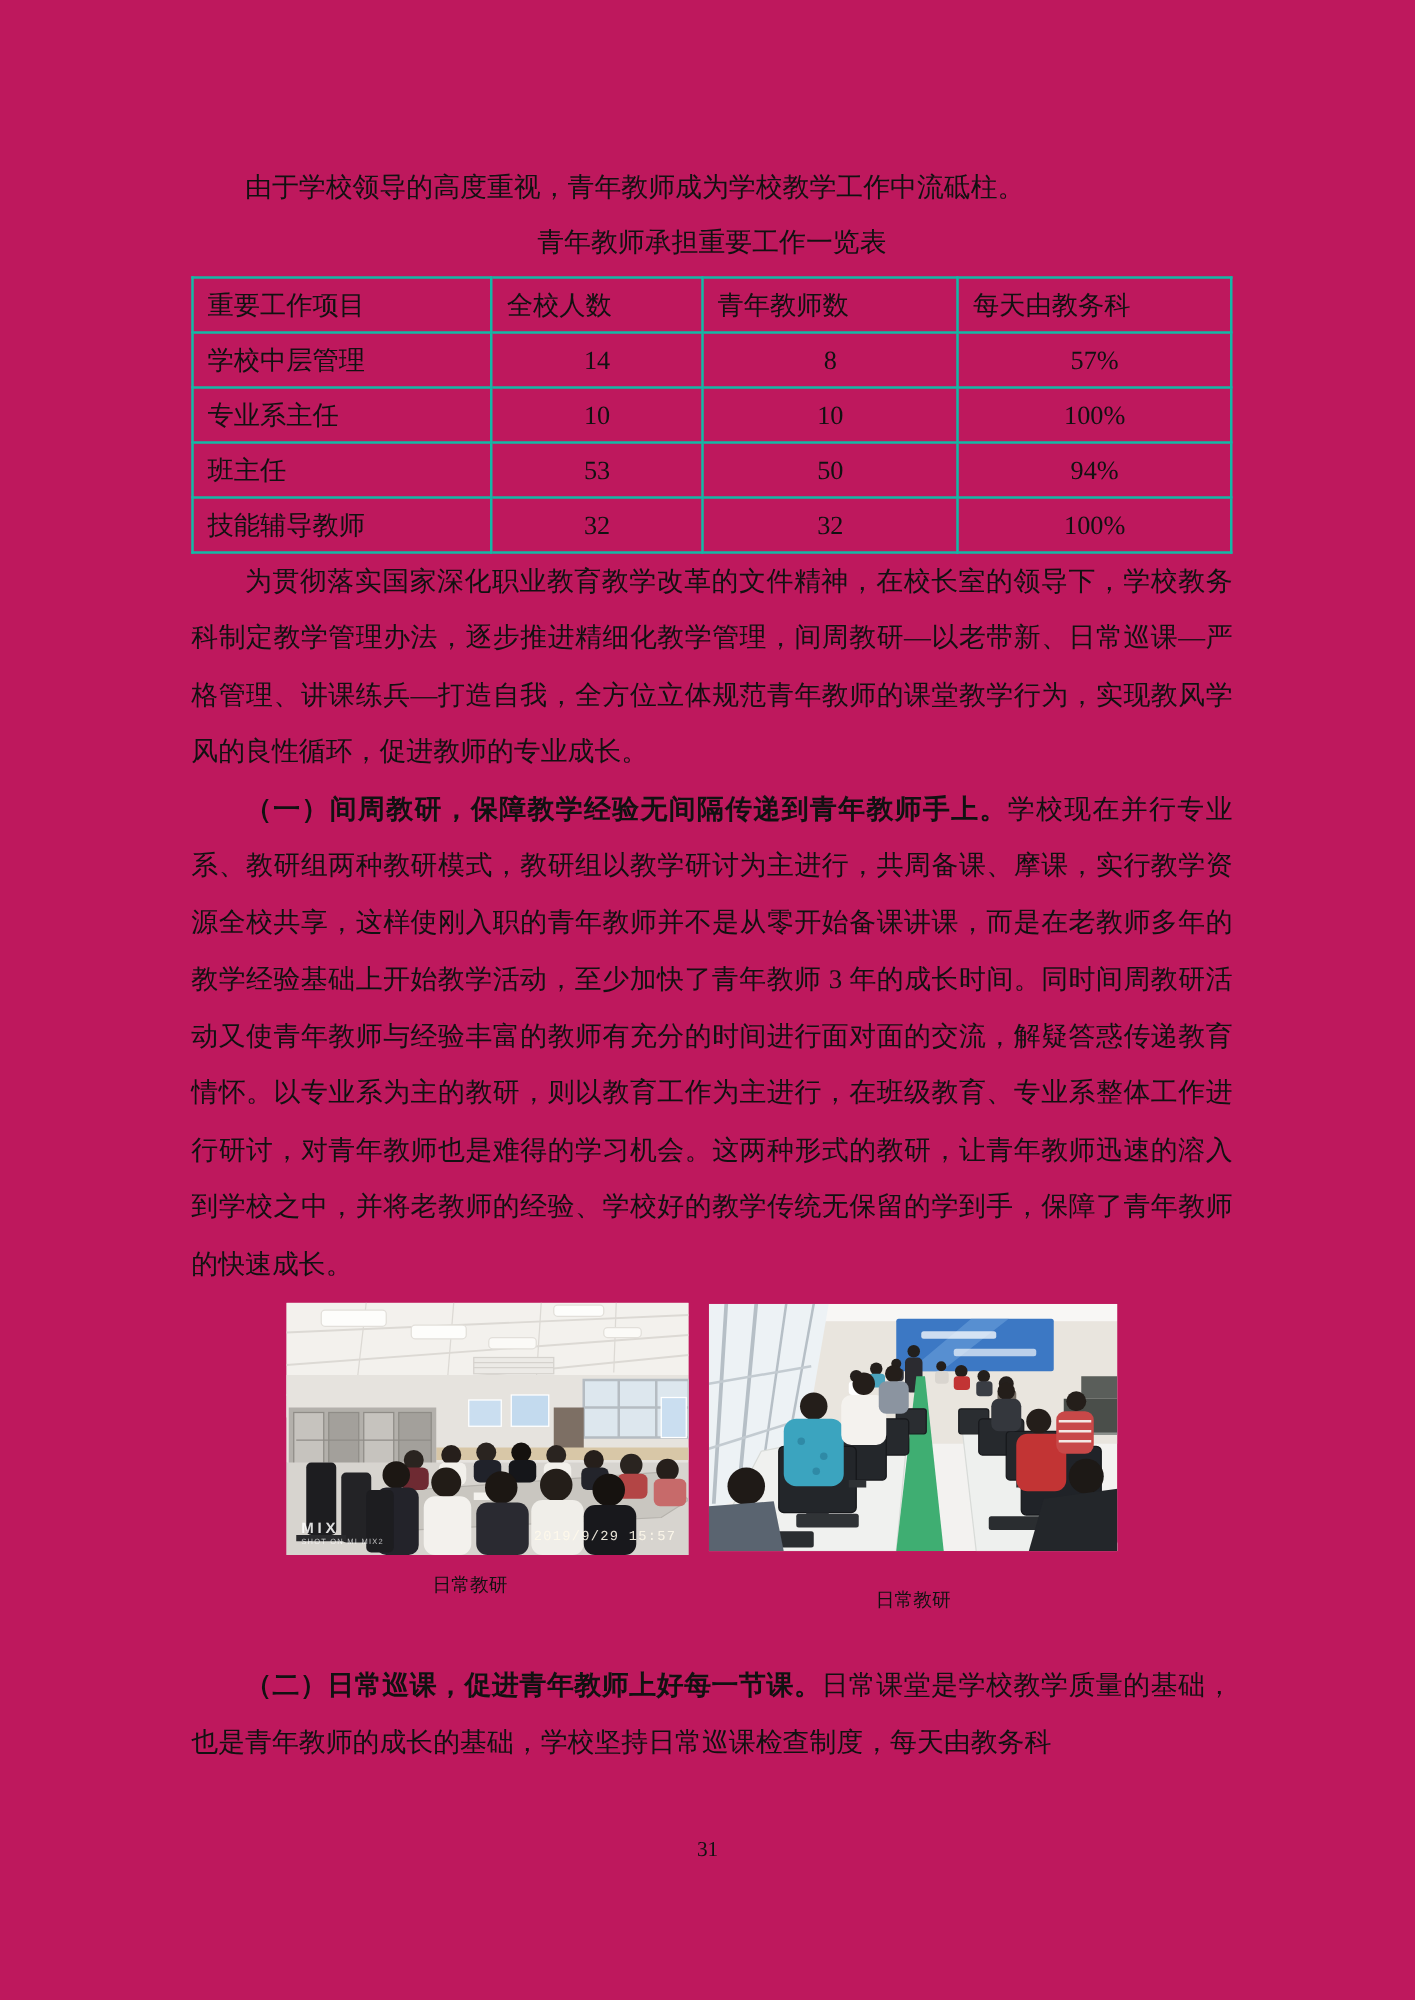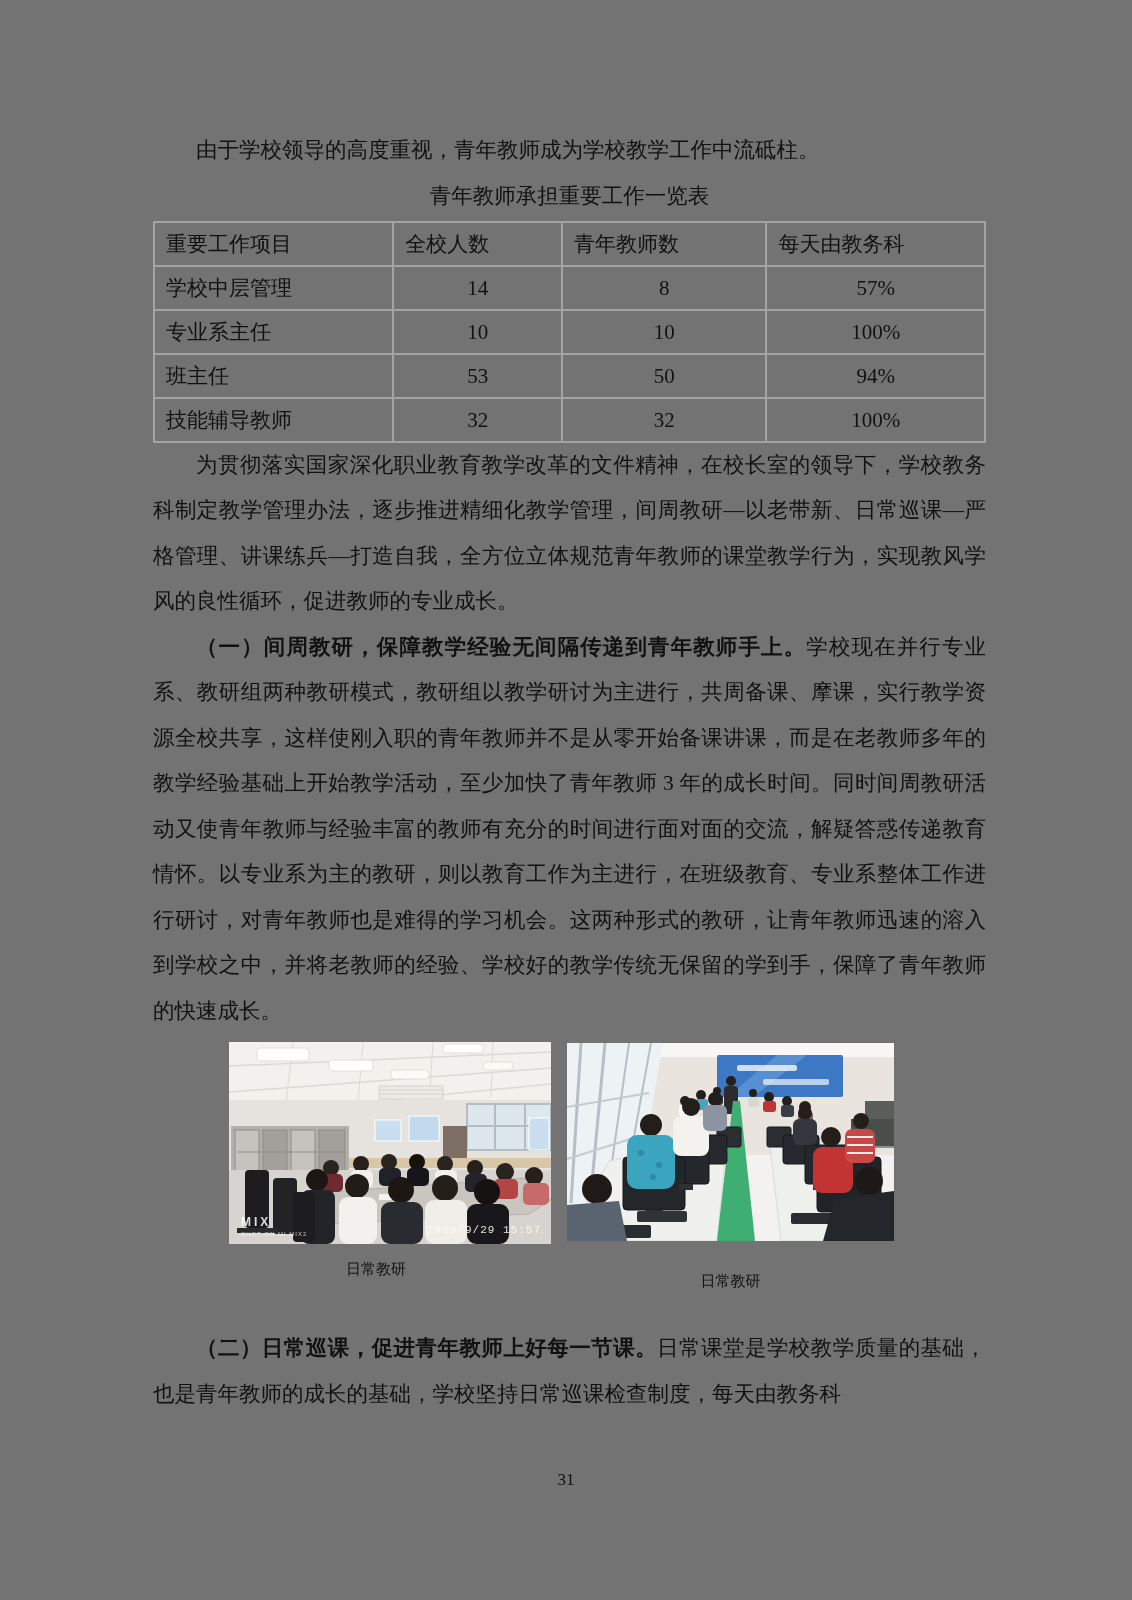--- a/index.html
+++ b/index.html
@@ -1,37 +1,37 @@
 <!DOCTYPE html>
 <html><head>
 <meta charset="utf-8">
 <style>
   html,body{margin:0;padding:0;background:#ffffff;}
   .page{
     position:relative;
     width:1132px;height:1600px;
-    background:#737373;
+    background:#be185d;
     font-family:"Liberation Serif","DejaVu Serif",serif;
     color:#111;
     overflow:hidden;
   }
   .content{
     position:absolute;left:153px;top:128px;width:833px;
     font-size:21.5px;line-height:45.5px;text-align:justify;
   }
   p{margin:0;}
   .indent{text-indent:2em;}
   .bold{font-weight:bold;}
-  .table-title{text-align:center;text-indent:0;line-height:45px;}
+  .table-title{text-align:center;text-indent:0;line-height:45px;font-family:Liberation Mono, monospace;}
   table.worktable{
     width:100%;border-collapse:collapse;table-layout:fixed;
     margin-top:2px;
   }
   table.worktable th,table.worktable td{
-    border:2px solid #a3a3a3;
+    border:2px solid #14b8a6;
     height:42px;
     font-weight:normal;font-size:21px;line-height:24px;
     padding:0 4px 0 11px;text-align:left;vertical-align:middle;
   }
   table.worktable .num{text-align:center;padding:0;font-family:Liberation Serif, serif;}
   .heading{margin-top:4px;}
   .photos{position:relative;height:288px;margin-top:4px;text-align:left;}
   .photo{position:absolute;overflow:hidden;}
   .photo svg{display:block;}
   .photo-left{left:76px;top:4px;width:322px;height:202px;}

